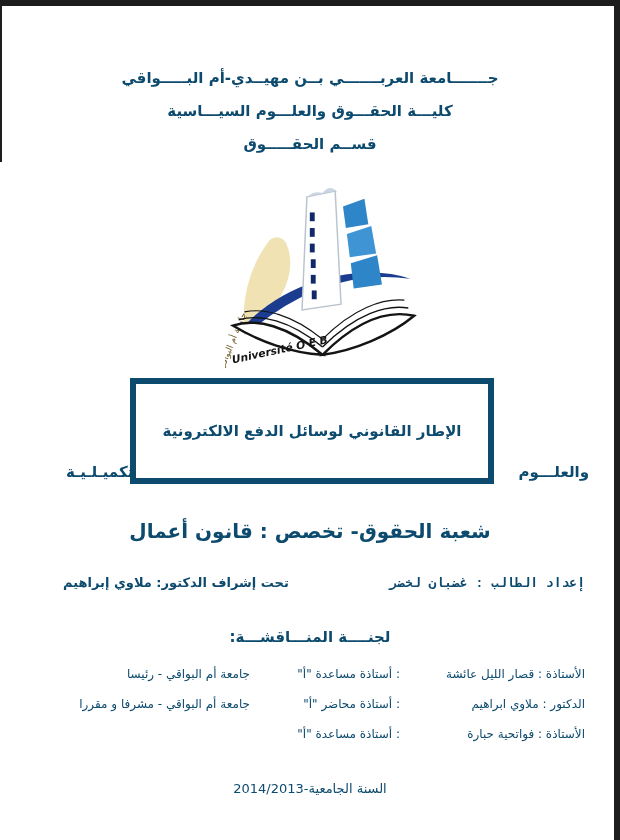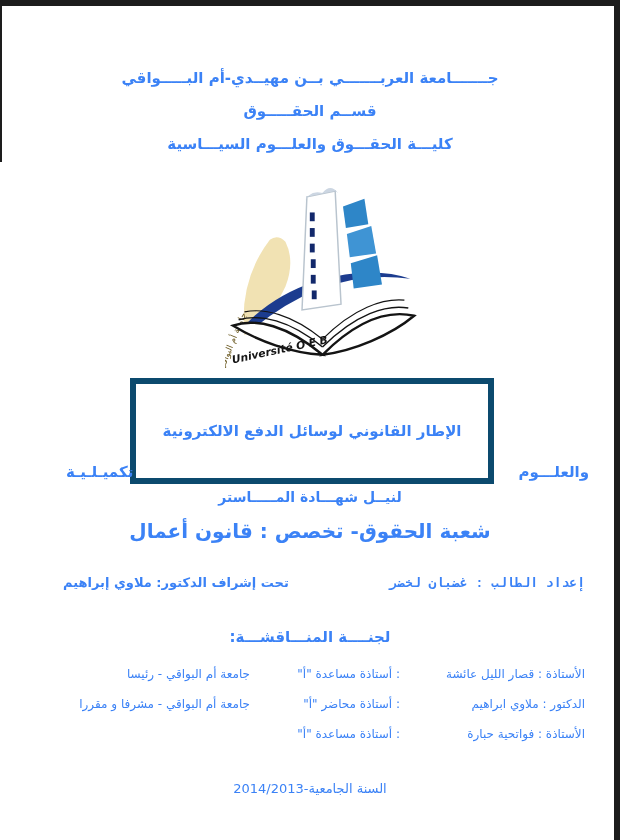--- a/index.html
+++ b/index.html
@@ -3,21 +3,21 @@
 <meta charset="utf-8">
 <style>
   html,body{margin:0;padding:0;background:#ffffff;}
   .page{
     position:relative;
     width:620px;height:840px;
     background:#ffffff;
     overflow:hidden;
     font-family:"DejaVu Sans", sans-serif;
     direction:rtl;
-    color:#3b82f6;
+    color:#0c4a6e;
   }
   
   .edge-top{position:absolute;top:0;left:0;width:620px;height:6px;background:#1d1d1d;}
   .edge-right{position:absolute;top:0;right:0;width:6px;height:840px;background:#1d1d1d;}
   .edge-left{position:absolute;top:0;left:0;width:2px;height:162px;background:#1d1d1d;}
 
   .header{
     position:absolute;top:62px;left:0;width:620px;
     text-align:center;font-weight:bold;font-size:15px;line-height:33px;
   }
@@ -60,22 +60,22 @@
 <body>
 
 <div class="page">
 
   <div class="edge-top"></div>
   <div class="edge-right"></div>
   <div class="edge-left"></div>
 
   <div class="header">
     <div>جـــــــامعة العربـــــــي بــن مهيــدي-أم البـــــواقي</div>
+    <div>كليـــة الحقـــوق والعلـــوم السيـــاسية</div>
     <div>قســم الحقـــــوق</div>
-    <div>كليـــة الحقـــوق والعلـــوم السيـــاسية</div>
   </div>
 
   <div class="logo-wrap">
     <svg viewBox="0 0 200 200" width="195" height="198">
 
       <path d="M46,70 Q14,112 20,168 Q48,150 62,118 Q72,92 62,72 Q54,64 46,70 Z" fill="#f1e2b3" stroke="none"></path>
 
       <text x="0" y="0" transform="translate(22,146) rotate(-68)" font-size="9" fill="#6b5a22">جامعة أم البواقي</text>
 
       <path d="M28,162 Q105,98 190,110 Q150,96 95,112 Q52,126 24,154 Z" fill="#1c3c8f"></path>
@@ -111,21 +111,20 @@
     </svg>
   </div>
 
   <div class="title-box">
     <div class="t">الإطار القانوني لوسائل الدفع الالكترونية</div>
   </div>
 
   <div class="memo-right">والعلـــوم</div>
   <div class="memo-left">تكميـلـيـة</div>
 
-  <div class="degree-line">لنيــل شهـــادة المـــــاستر</div>
   <div class="specialty-line">شعبة الحقوق- تخصص :  قانون أعمال</div>
 
   <div class="prep-row">
     <span class="student">إعداد الطالب : غضبان لخضر</span>
     <span class="supervisor">تحت إشراف الدكتور: ملاوي  إبراهيم</span>
   </div>
 
   <div class="committee-heading">لجنــــة المنـــاقشـــة:</div>
 
   <div class="committee">

